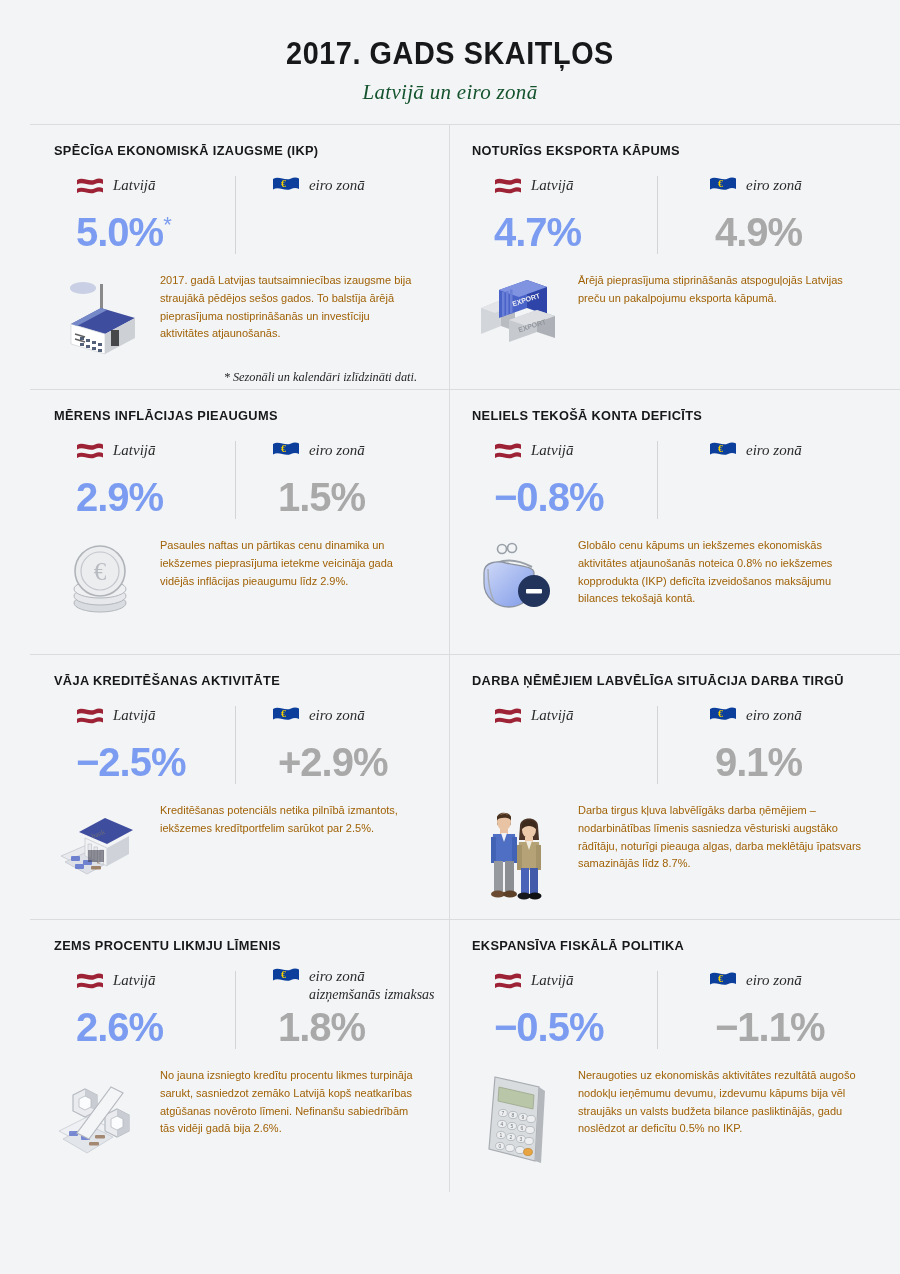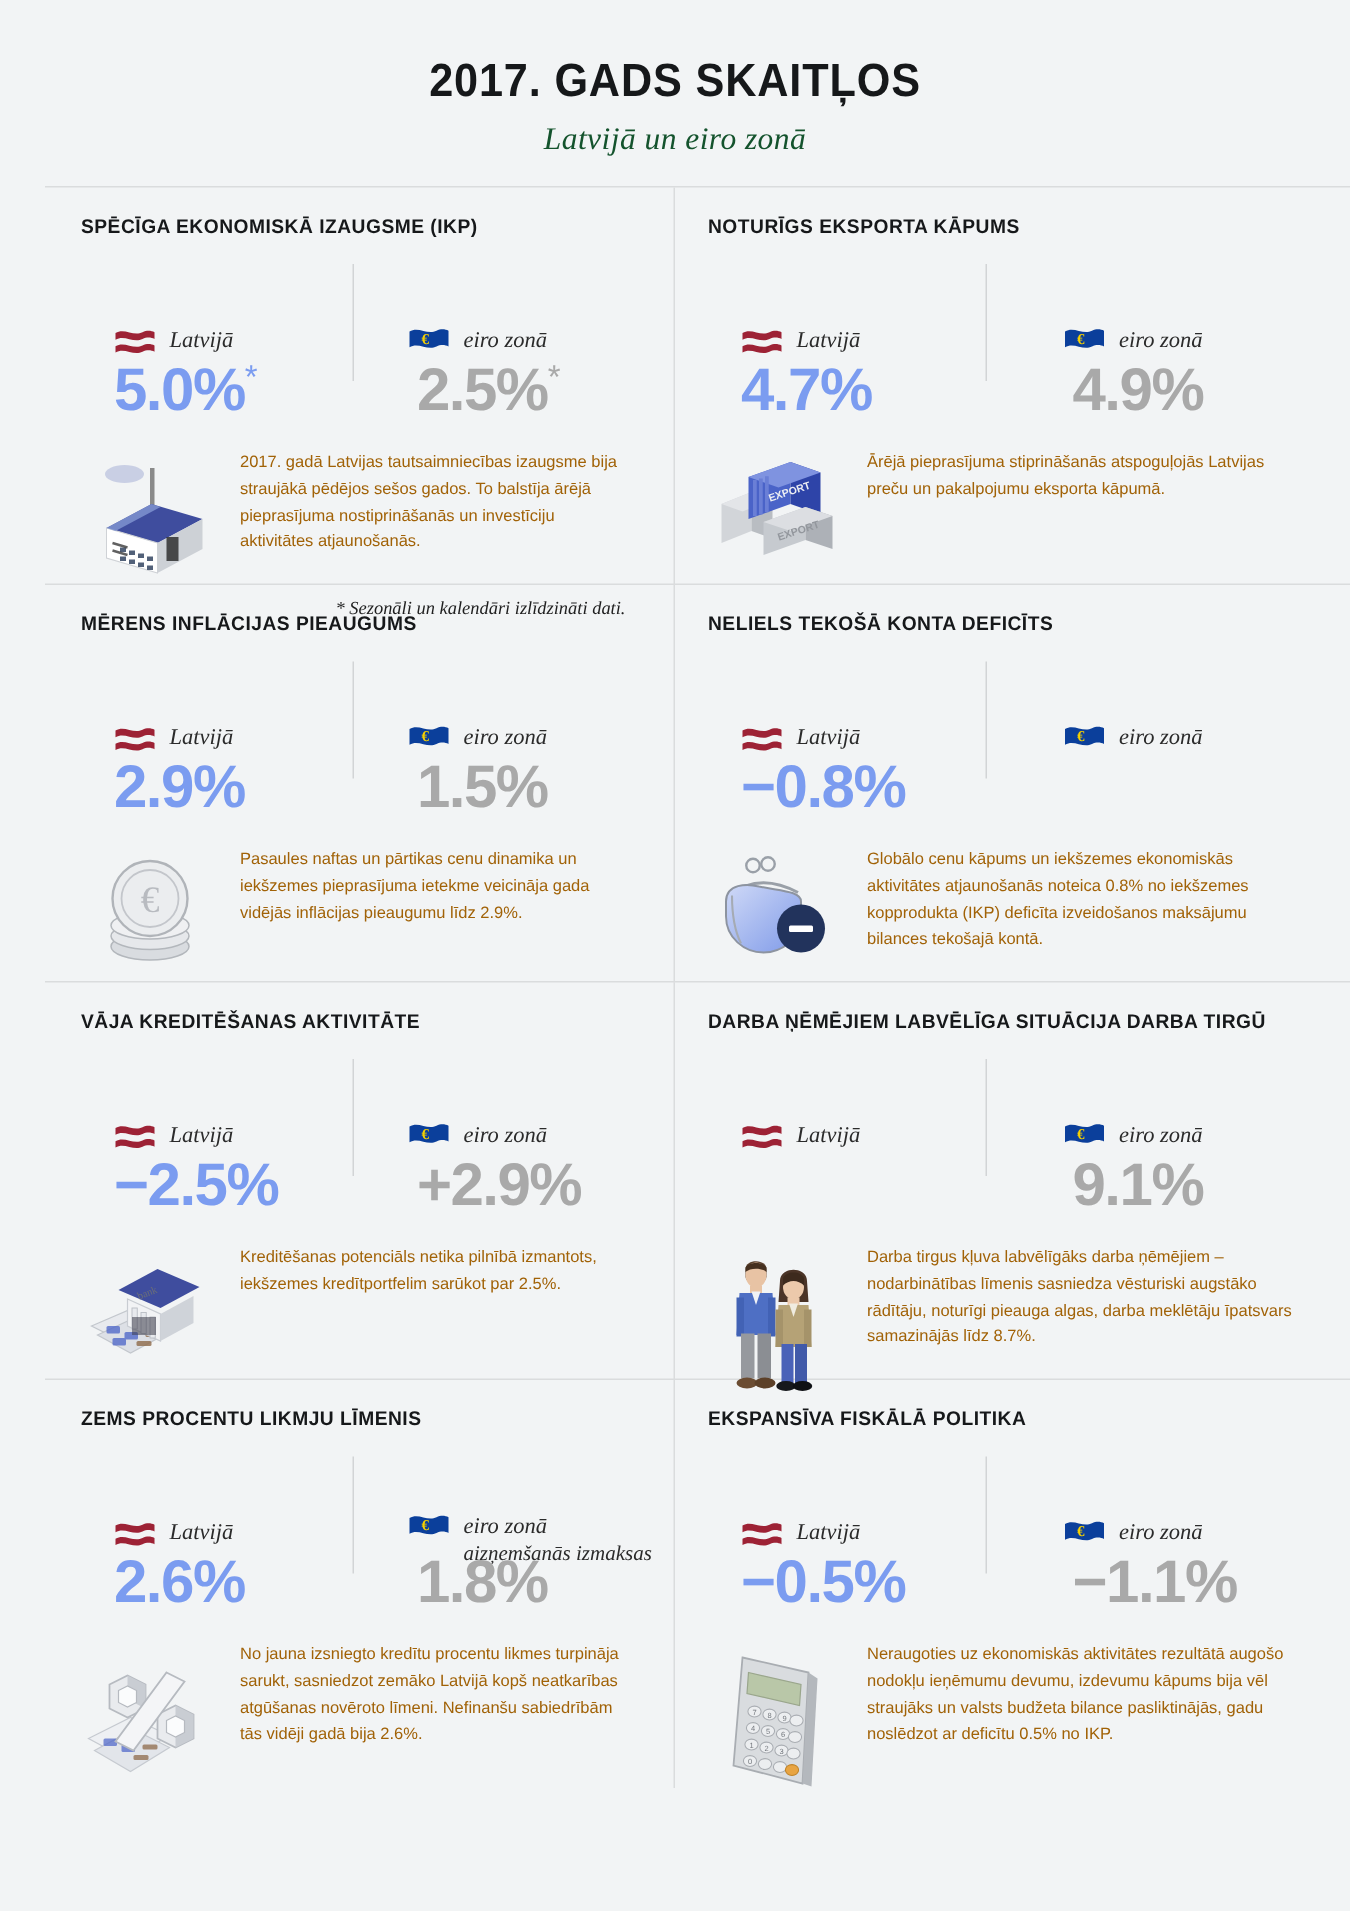--- a/index.html
+++ b/index.html
@@ -77,38 +77,38 @@
   .vdivider {
     position: absolute;
     top: 4px;
     width: 1px;
     background: #d2d4d6;
     height: 78px;
   }
   .panel.left .vdivider { left: 181px; }
   .panel.right .vdivider { left: 185px; }
 
-  .stat-head { display: flex; align-items: center; gap: 9px; height: 26px; margin-top: 42px; }
+  .stat-head { display: flex; align-items: center; gap: 9px; height: 26px; }
   .stat-head.two-line { align-items: flex-start; }
   .label-wrap { display: flex; flex-direction: column; }
   .stat-label {
     font-family: "Liberation Serif", serif;
     font-style: italic;
     font-size: 15px;
     color: #2b2b2b;
     white-space: nowrap;
     line-height: 1.25;
   }
   .stat-label.small { font-size: 14px; }
 
   .stat-value {
     font-size: 40px;
     font-weight: bold;
     letter-spacing: -1px;
-    margin-top: 0;
+    margin-top: 14px;
     line-height: 1;
     white-space: nowrap;
   }
   .stat-value.blue { color: #7b9cf0; }
   .stat-value.grey { color: #a9a9a9; }
   .stat-value .ast {
     font-size: 22px;
     vertical-align: super;
     font-weight: normal;
     letter-spacing: 0;
@@ -182,21 +182,20 @@
         <div class="stat ez">
           <div class="stat-head">
             <span>
               <svg class="flag" width="28" height="19" viewBox="0 0 28 19">
                 <path d="M1 3 C7 -0.5 13 5.5 19 2.5 C22 1 25 1.5 27 2.5 L27 13 C25 12 22 11.5 19 13 C13 16 7 10 1 13.5 Z" fill="#0b3f9b"></path>
                 <text x="9" y="11" font-family="Liberation Serif, serif" font-size="10" font-weight="bold" fill="#f5d000">€</text>
               </svg>
             </span>
             <span class="stat-label">eiro zonā</span>
           </div>
-          <div class="stat-value grey"><span>2.5%</span><span class="ast">*</span></div>
         </div>
       </div>
       <div class="body-block">
         <div class="icon-box">
           <svg width="86" height="84" viewBox="0 0 86 84">
             <ellipse cx="26" cy="14" rx="13" ry="6" fill="#c9cfe4"></ellipse>
             <rect x="43" y="10" width="3" height="34" fill="#8a8a8a"></rect>
             <path d="M14 50 L44 34 L78 44 L48 60 Z" fill="#3f4d9e"></path>
             <path d="M14 50 L48 60 L48 80 L14 70 Z" fill="#ffffff" stroke="#cfd2d6" stroke-width="0.7"></path>
             <path d="M48 60 L78 44 L78 64 L48 80 Z" fill="#cdd1d6"></path>

